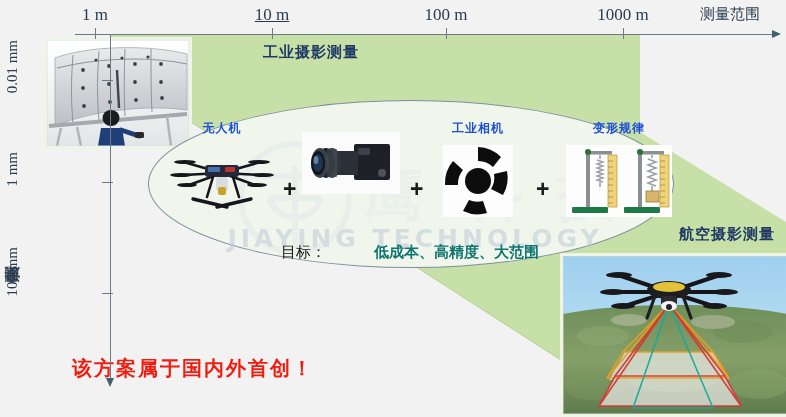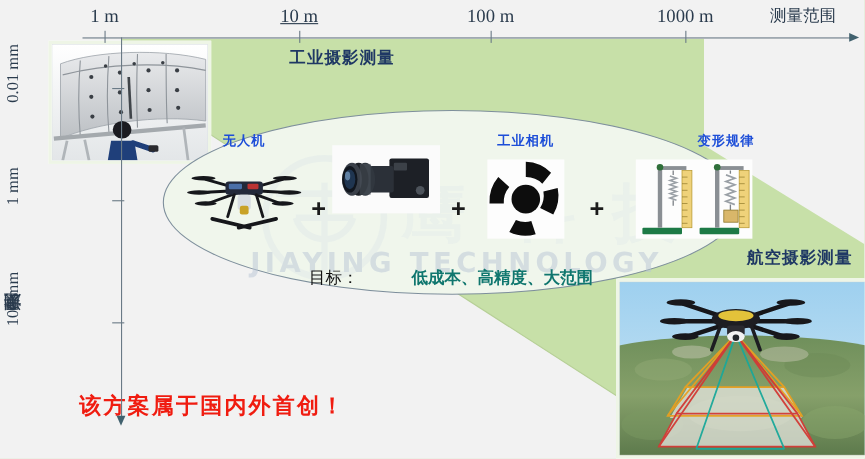--- a/index.html
+++ b/index.html
@@ -336,21 +336,21 @@
           <path d="M55 6 A34 34 0 0 1 78 16 L70 26 A21 21 0 0 0 55 20 Z"></path>
           <path d="M30 20 A34 34 0 0 0 22 44 L35 44 A21 21 0 0 1 40 29 Z"></path>
           <path d="M84 30 A34 34 0 0 1 80 54 L68 48 A21 21 0 0 0 71 33 Z"></path>
           <path d="M40 70 A34 34 0 0 0 64 72 L60 60 A21 21 0 0 1 46 59 Z"></path>
         </g>
       </svg>
     </div>
   </div>
   <div class="plus" style="left:536px;top:176px;">+</div>
 
-  <div class="item" style="left:576px;top:120px;text-align:right;">
+  <div class="item" style="left:564px;top:120px;">
     <div class="item-label">变形规律</div>
     <div class="item-art">
       <svg width="110" height="80" viewBox="0 0 110 80">
         <rect x="2" y="4" width="106" height="72" fill="#fdfdfd"></rect>
 
         <g>
           <rect x="8" y="66" width="36" height="6" rx="1" fill="#1d7a46"></rect>
           <rect x="22" y="10" width="4" height="56" fill="#8a8f94"></rect>
           <rect x="22" y="10" width="26" height="3.5" fill="#8a8f94"></rect>
           <circle cx="24" cy="11" r="3" fill="#2f6f3a"></circle>

